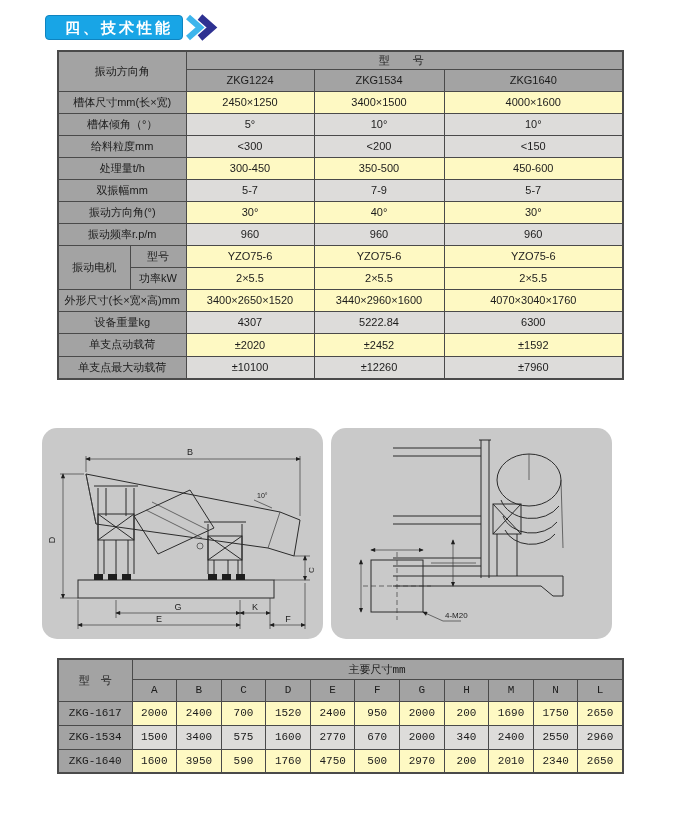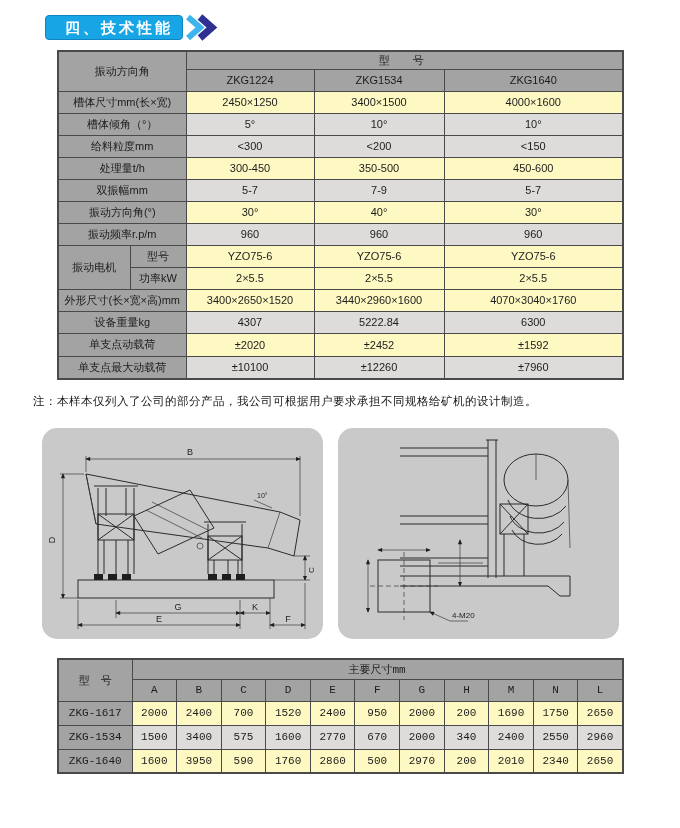--- a/index.html
+++ b/index.html
@@ -30,21 +30,21 @@
   .spec .mh { height:18px; letter-spacing:6px; }
 
   
   .note { position:absolute; left:33px; top:394px; font-size:11.5px; color:#161616;
     letter-spacing:0.5px; }
 
   
   .panel { position:absolute; top:428px; width:281px; height:211px; background:#c9c9c9;
     border-radius:15px; }
   .panel.left  { left:42px; }
-  .panel.right { left:338px; }
+  .panel.right { left:331px; }
   .panel svg { display:block; width:281px; height:211px; }
   .dline { stroke:#2b2b2b; stroke-width:1; fill:none; }
   .dthin { stroke:#3a3a3a; stroke-width:0.7; fill:none; }
   .dfill { fill:#1e1e1e; stroke:none; }
   .dtext { fill:#1e1e1e; font-family:"Liberation Sans",sans-serif; }
 
   
   .dims { position:absolute; left:57px; top:658px; width:565px; border:2px solid #4a4a4a; }
   .dims td { height:24px;font-family:Liberation Mono, monospace; }
   .dims tr.h1 td { height:20px; }
@@ -159,21 +159,20 @@
     </tr>
     <tr class="tall">
       <td class="lbl" colspan="2">单支点最大动载荷</td>
       <td class="rg">±10100</td>
       <td class="rg">±12260</td>
       <td class="rg">±7960</td>
     </tr>
   </tbody>
     </table>
 
-  <div class="note">注：本样本仅列入了公司的部分产品，我公司可根据用户要求承担不同规格给矿机的设计制造。</div>
 
   <div class="panel left">
     <svg viewBox="0 0 281 211">
       <defs>
         <marker id="ar" markerWidth="8" markerHeight="8" refX="6" refY="3" orient="auto">
           <path d="M0,0 L7,3 L0,6 Z" fill="#1e1e1e"></path>
         </marker>
         <marker id="al" markerWidth="8" markerHeight="8" refX="1" refY="3" orient="auto">
           <path d="M7,0 L0,3 L7,6 Z" fill="#1e1e1e"></path>
         </marker>
@@ -314,21 +313,21 @@
       <td class="rg">2400</td>
       <td class="rg">2550</td>
       <td class="rg">2960</td>
     </tr>
     <tr>
       <td class="lbl">ZKG-1640</td>
       <td class="rw">1600</td>
       <td class="rw">3950</td>
       <td class="rw">590</td>
       <td class="rw">1760</td>
-      <td class="rw">2860</td>
+      <td class="rw">4750</td>
       <td class="rw">500</td>
       <td class="rw">2970</td>
       <td class="rw">200</td>
       <td class="rw">2010</td>
       <td class="rw">2340</td>
       <td class="rw">2650</td>
     </tr>
   </tbody>
     </table>
 

